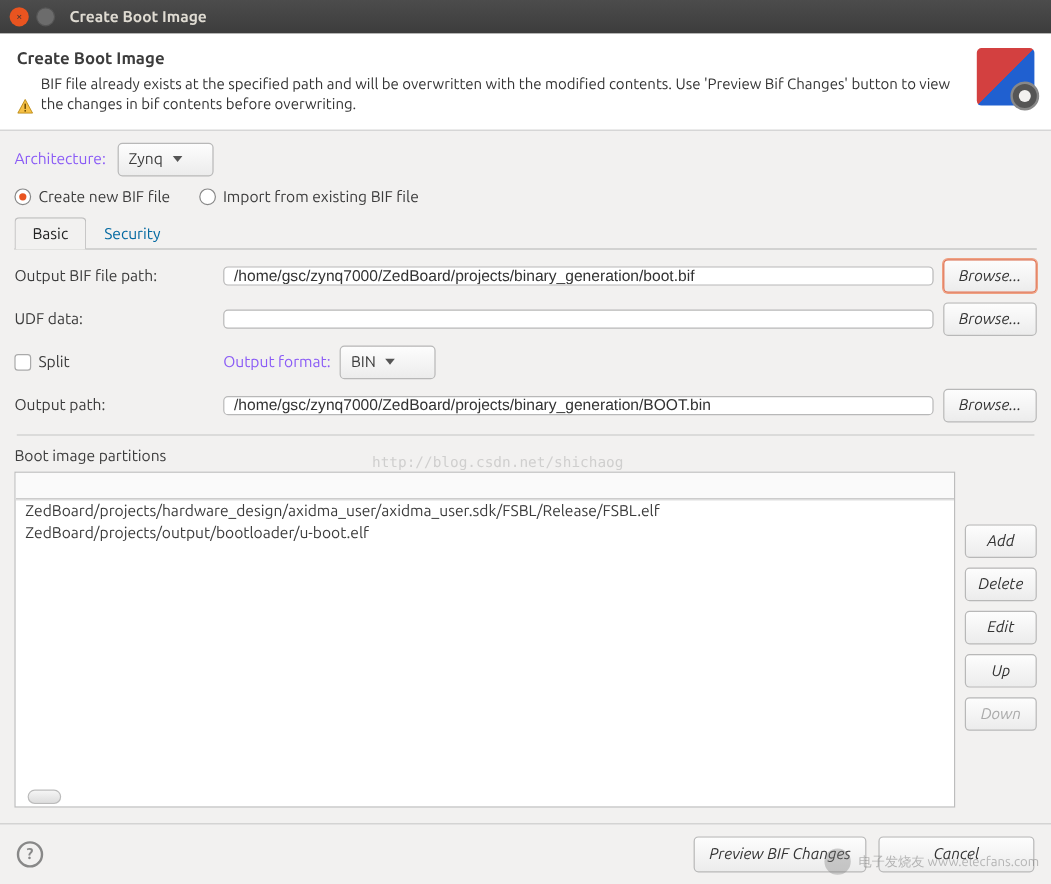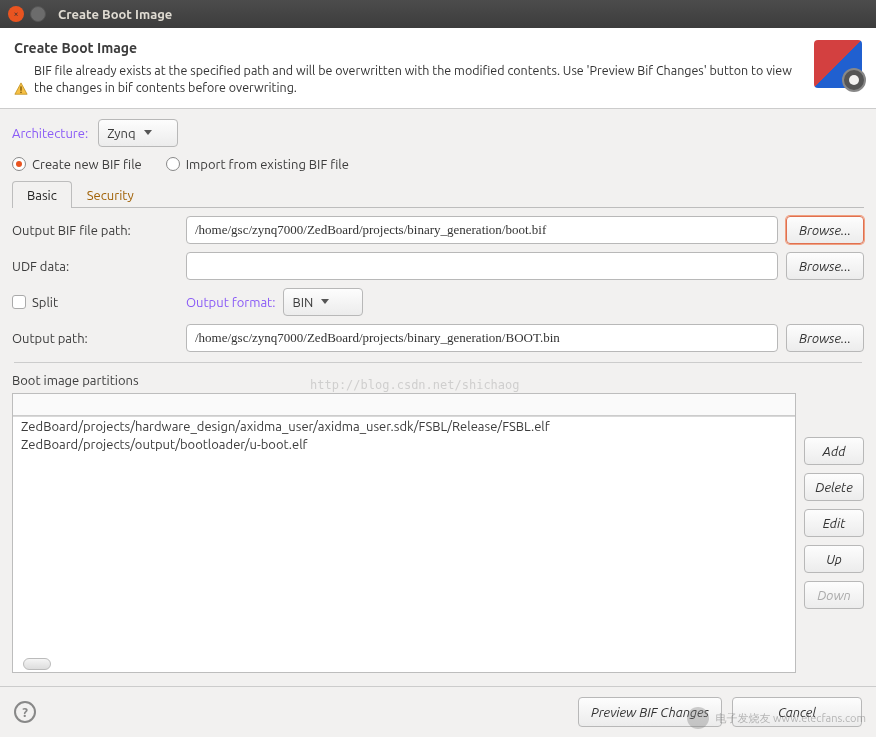--- a/index.html
+++ b/index.html
@@ -79,38 +79,38 @@
     }
     .radio-dot.checked::after {
       content:""; width:6px; height:6px; border-radius:50%; background:#e95420;
     }
     .tabs { display: flex; border-bottom: 1px solid #bdbdbd; margin-bottom: 8px; }
     .tab {
       padding: 6px 14px;
       border: 1px solid transparent;
       border-bottom: none;
       border-radius: 4px 4px 0 0;
-      color: #a16207;
+      color: #0369a1;
       margin-bottom: -1px;
     }
     .tab.active {
       background: #f2f1f0;
       border-color: #bdbdbd;
       color: #222;
     }
     .form-row { display: flex; align-items: center; gap: 8px; margin-bottom: 8px; }
     .form-label { width: 166px; flex-shrink: 0; }
     .text-input {
       flex: 1;
-      height: 28px;
+      height: 16px;
       background: #fff;
       border: 1px solid #b8b8b8;
       border-radius: 4px;
       padding: 0 8px;
-      font-family: Liberation Serif, serif;
+      font-family: Liberation Sans, sans-serif;
       font-size: 13px;
       color: #333;
     }
     .btn {
       height: 28px;
       padding: 0 12px;
       background: linear-gradient(#fdfdfd, #ececec);
       border: 1px solid #b8b8b8;
       border-radius: 4px;
       font-family: inherit;

